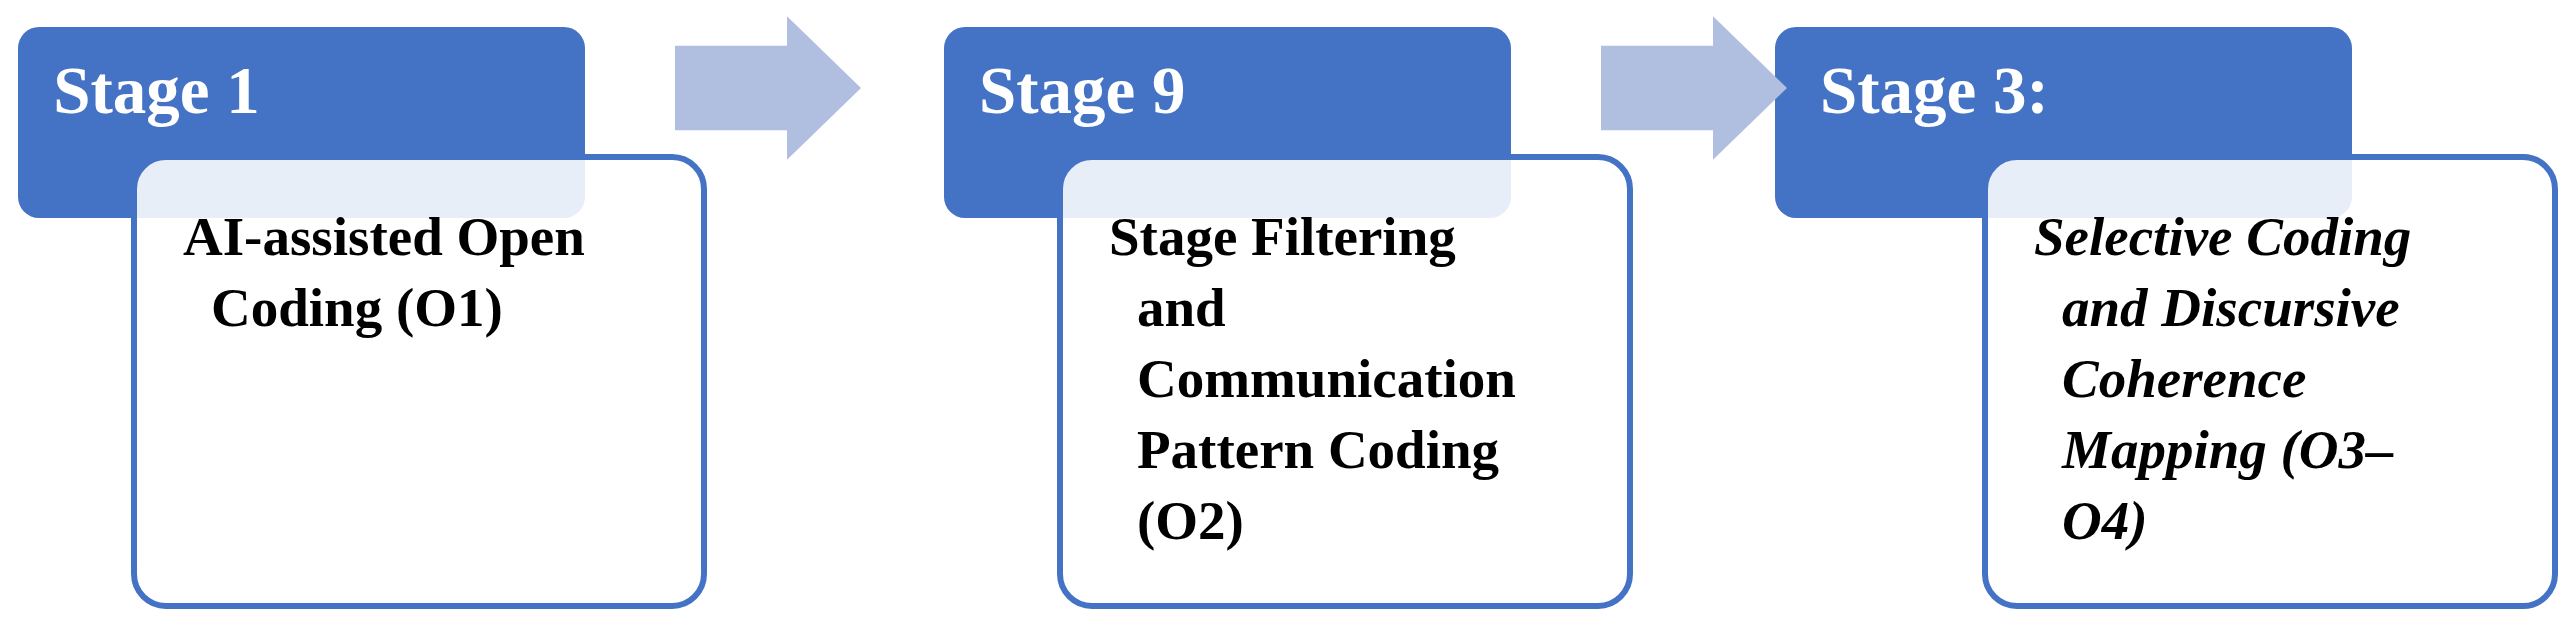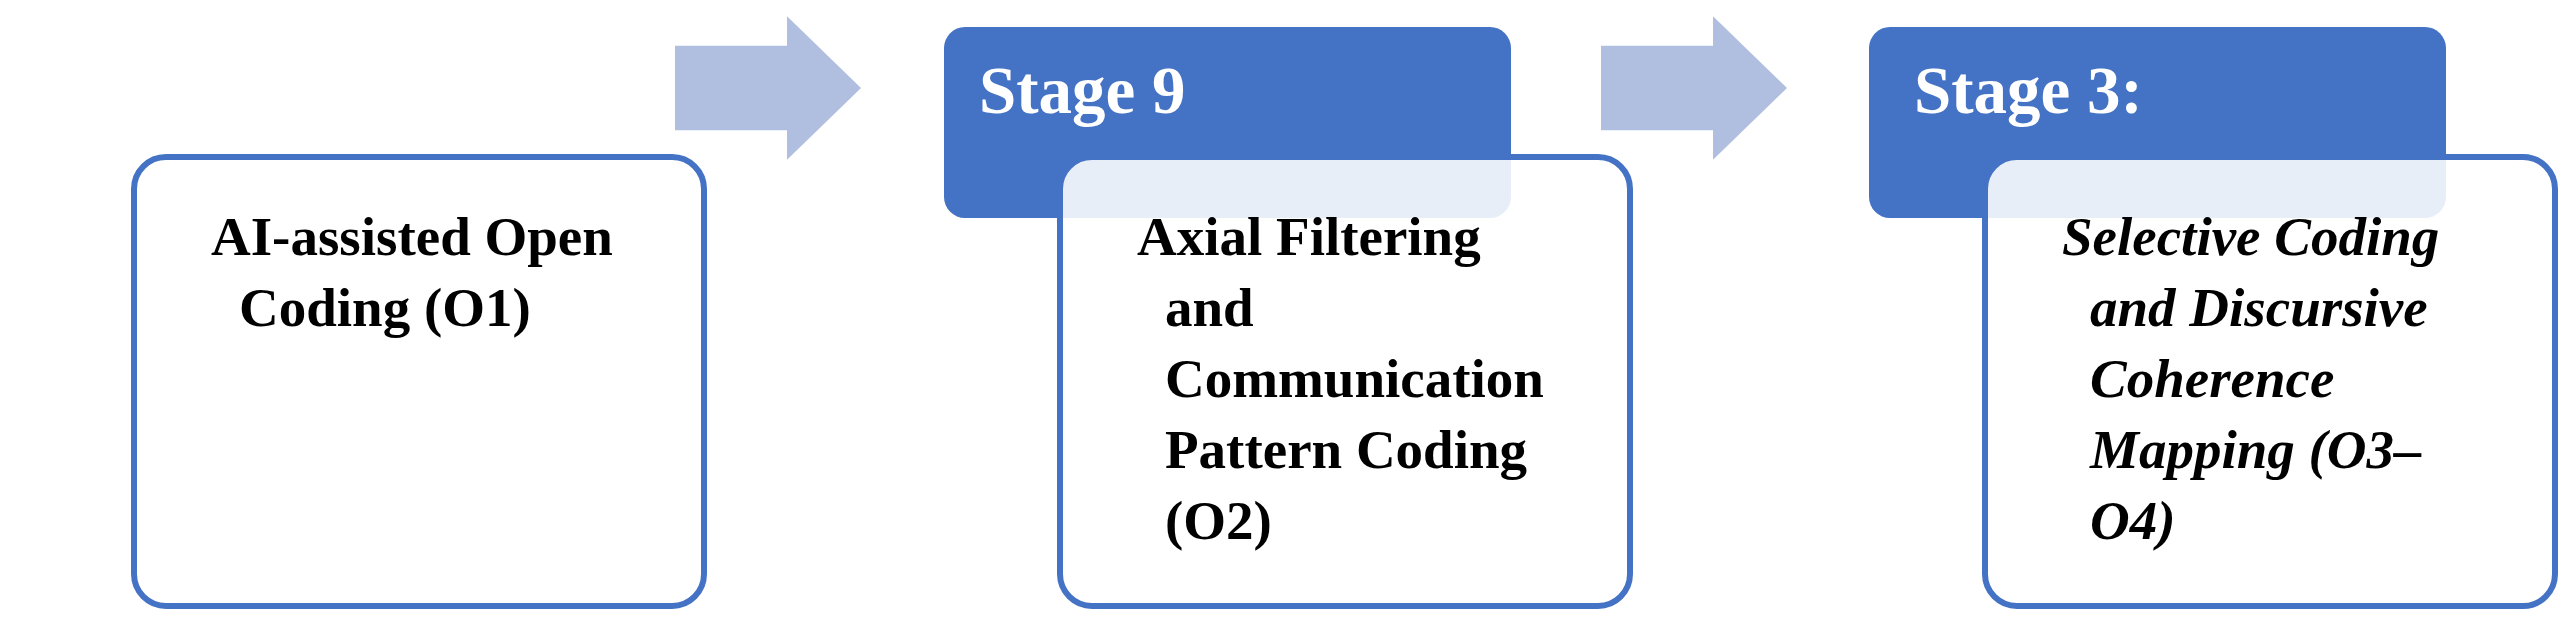--- a/index.html
+++ b/index.html
@@ -26,21 +26,21 @@
     color: #ffffff;
     font-size: 67px;
     font-weight: bold;
     line-height: 1.0;
     padding: 30px 0 0 35px;
     white-space: nowrap;
     letter-spacing: 0px;
   }
   .h1 { left: 18.3px; }
   .h2 { left: 944px; }
-  .h3 { left: 1869px; padding-left: 10px; }
+  .h3 { left: 1775px; padding-left: 10px; }
 
   
   .stage-card {
     position: absolute;
     top: 154px;
     width: 576px;
     height: 455px;
     box-sizing: border-box;
     background: rgba(255, 255, 255, 0.88);
     border: 6.4px solid #4472C4;
@@ -52,59 +52,61 @@
   .b3 { left: 1982px; font-style: italic; }
 
   .stage-body-text {
     color: #000000;
     font-size: 55px;
     font-weight: bold;
     line-height: 71px;
     padding: 41px 18px 0 74px;
     text-indent: -28px;        
     white-space: pre-line;     
-    margin-left: 28px;
   }
 
   
   .flow-arrow {
     position: absolute;
     top: 16px;
     width: 186px;
     height: 144px;
     z-index: 1;
   }
   .a1 { left: 675px; }
   .a2 { left: 1601px; }
 </style>
 </head>
 <body>
 
 <div class="canvas">
 
+  <div class="stage-header h1">
+    <div class="stage-title">Stage 1</div>
+  </div>
   <div class="stage-header h2">
     <div class="stage-title">Stage 9</div>
   </div>
   <div class="stage-header h3">
     <div class="stage-title">Stage 3:</div>
   </div>
 
   <svg class="flow-arrow a1" viewBox="0 0 264 204" aria-hidden="true">
     <polygon points="0,42 159,42 159,0 264,102 159,204 159,162 0,162" fill="#B0BEE0"></polygon>
   </svg>
   <svg class="flow-arrow a2" viewBox="0 0 264 204" aria-hidden="true">
     <polygon points="0,42 159,42 159,0 264,102 159,204 159,162 0,162" fill="#B0BEE0"></polygon>
   </svg>
 
   <div class="stage-card b1">
     <div class="stage-body-text">AI-assisted Open
 Coding (O1)</div>
   </div>
   <div class="stage-card b2">
-    <div class="stage-body-text">Axial Filtering
+    <div class="stage-body-text">Stage Filtering
 and
 Communication
 Pattern Coding
 (O2)</div>
   </div>
   <div class="stage-card b3">
     <div class="stage-body-text">Selective Coding
 and Discursive
 Coherence
 Mapping (O3–

